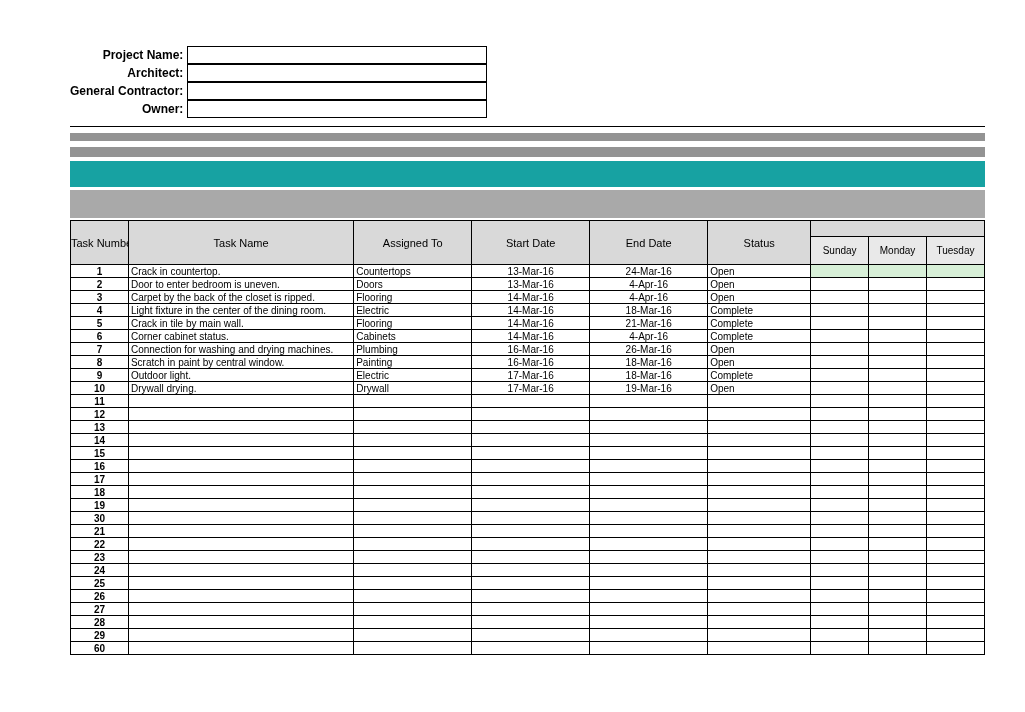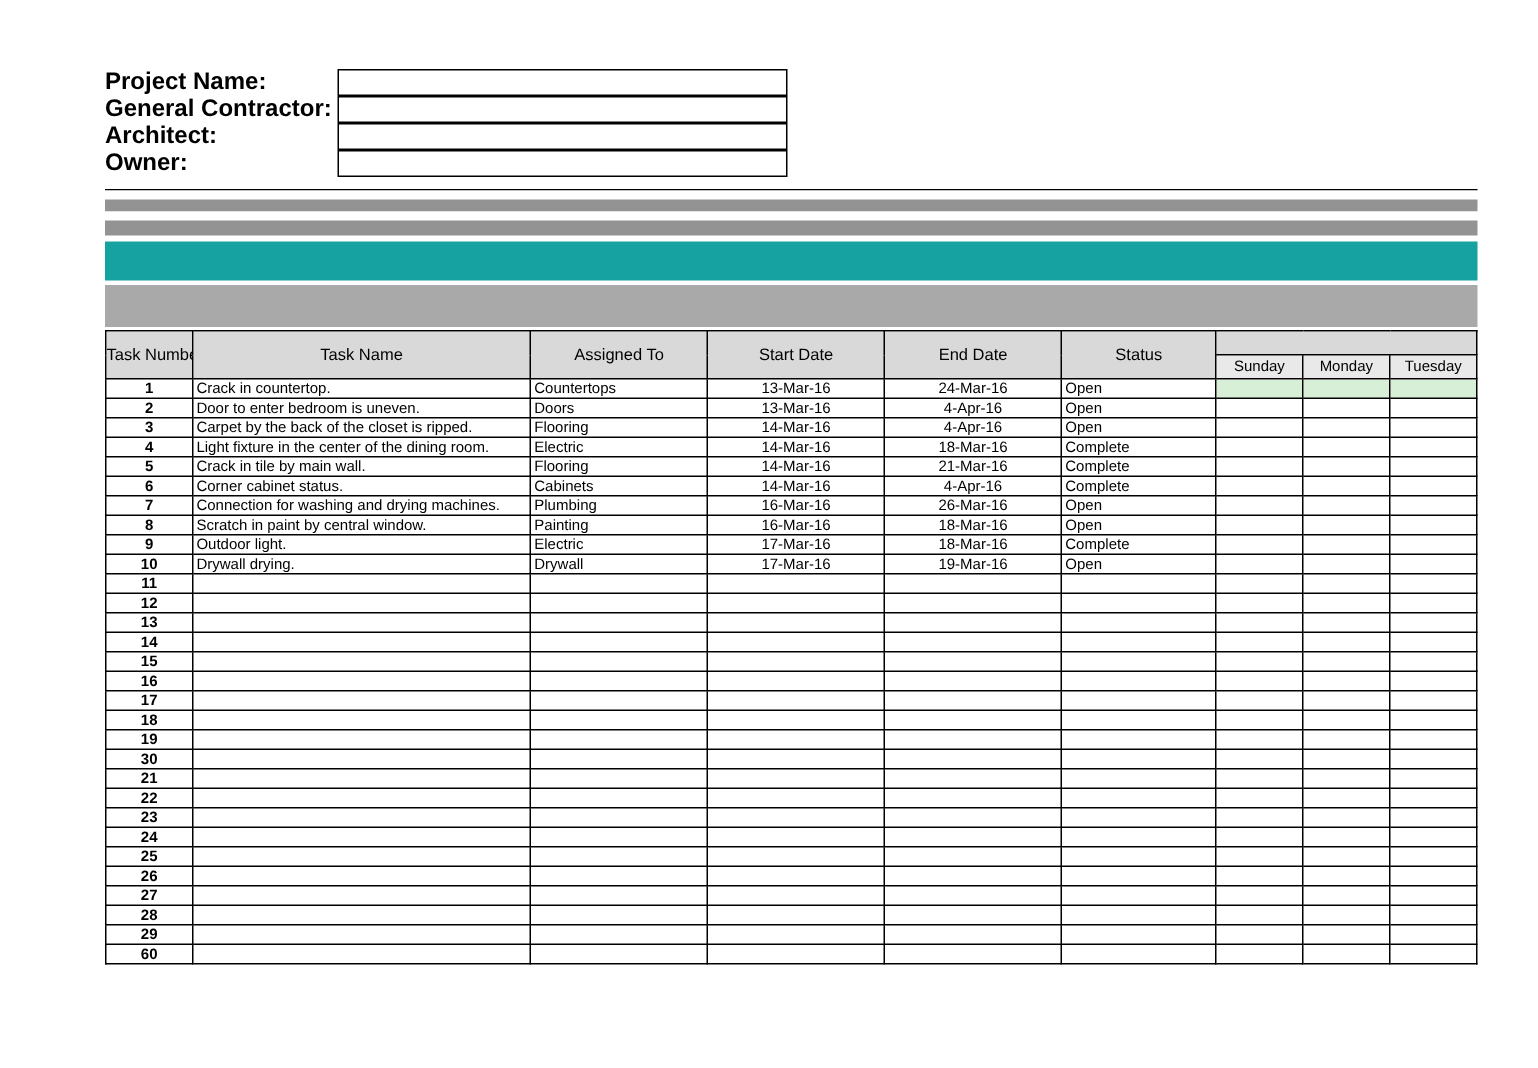--- a/index.html
+++ b/index.html
@@ -41,23 +41,23 @@
     color: #888;
     font-weight: 300;
     letter-spacing: 0.5px;
   }
   .info-fields {
     flex: 0 0 auto;
     padding-top: 6px;
   }
   .info-fields table { border-collapse: collapse; }
   .info-fields td.label {
-    text-align: left;
+    text-align: right;
     font-weight: bold;
-    font-size: 16px;
+    font-size: 12px;
     padding-right: 4px;
     white-space: nowrap;
   }
   .info-fields td.field input {
     border: 1.5px solid #000;
     height: 18px;
     width: 300px;
     font-size: 11px;
     padding: 0 2px;
   }
@@ -83,21 +83,21 @@
     white-space: nowrap;
   }
   .grid th {
     background: #d9d9d9;
     font-weight: normal;
     text-align: center;
     height: 32px;
     font-size: 11px;
   }
   .grid th.day {
-    height: 16px;
+    height: 28px;
     font-size: 10px;
     background: #e9e9e9;
   }
   .grid td {
     height: 13px;
     padding: 0 2px;
     background: #fff;
   }
   .col-num   { width: 54px; }
   .col-name  { width: 210px; }
@@ -121,25 +121,25 @@
 <div class="header-row">
 
   <div class="info-fields">
     <table>
       <tbody>
           <tr>
         <td class="label">Project Name:</td>
         <td class="field"><input value="" style=""></td>
       </tr>
       <tr>
+        <td class="label">Architect:</td>
+        <td class="field"><input value="" style=""></td>
+      </tr>
+      <tr>
         <td class="label">General Contractor:</td>
-        <td class="field"><input value="" style=""></td>
-      </tr>
-      <tr>
-        <td class="label">Architect:</td>
         <td class="field"><input value="" style=""></td>
       </tr>
       <tr>
         <td class="label">Owner:</td>
         <td class="field"><input value="" style=""></td>
       </tr>
     </tbody>
       </table>
   </div>
 </div>

